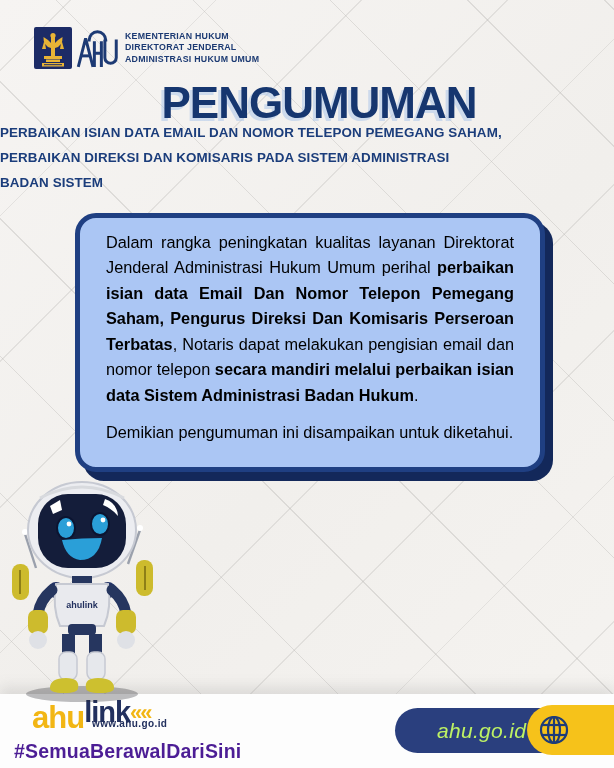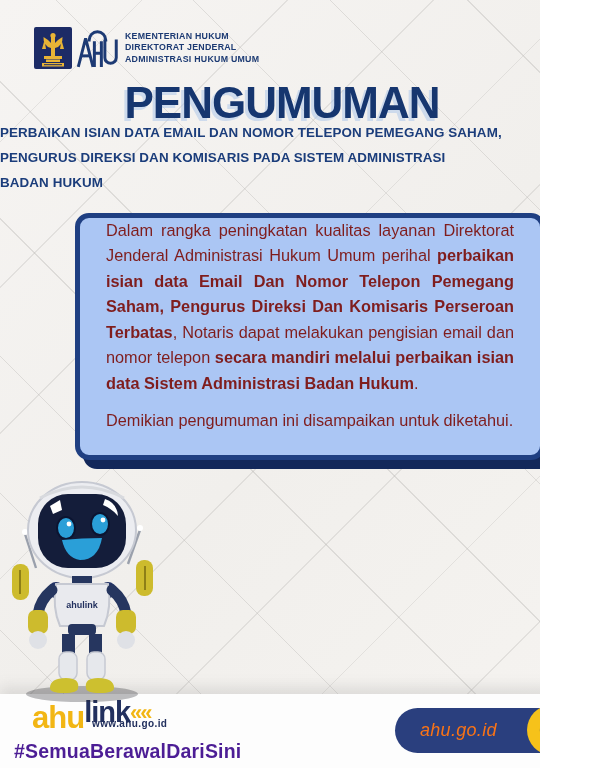--- a/index.html
+++ b/index.html
@@ -1,17 +1,17 @@
 <!DOCTYPE html>
 <html><head>
 <meta charset="utf-8">
 <style>
   html,body{margin:0;padding:0;}
   .poster{
-    position:relative;width:540px;height:768px;overflow:hidden;
+    position:relative;width:614px;height:768px;overflow:hidden;
     font-family:"Liberation Sans",sans-serif;
     background-color:#f3f1ee;
     background-image:
       repeating-linear-gradient(45deg, rgba(185,183,180,.38) 0 1px, transparent 1px 97px),
       repeating-linear-gradient(-45deg, rgba(185,183,180,.30) 0 1px, transparent 1px 103px),
       linear-gradient(135deg,#f6f4f2 0%,#f1efec 55%,#f5f3f0 100%);
   }
   
   .header{position:absolute;top:26px;left:34px;display:flex;align-items:center;z-index:3;}
   .logo-sq{width:38px;height:42px;display:block;}
@@ -22,43 +22,43 @@
     position:absolute;top:66px;left:0;width:100%;text-align:center;margin:12px;z-index:3;
     font-family:Liberation Sans, sans-serif;
     font-size:44px;font-weight:800;letter-spacing:-1px;color:#16366f;
     text-shadow:-3px 3px 0 rgba(168,195,233,.5);
   }
   .subtitle{position:absolute;top:121px;left:0;width:100%;text-align:left;z-index:3;
     color:#1b3d7b;font-weight:800;font-size:13.4px;line-height:1.85;letter-spacing:.1px;}
   
   .box{
     position:absolute;left:75px;top:213px;width:470px;box-sizing:border-box;z-index:2;
-    background:#abc6f4;border:5px solid #1f3f82;border-radius:14px;
+    background:#abc6f4;border:5px solid #1f3f82;border-radius:21px;
     box-shadow:8px 9px 0 #13285a;
-    padding:0 26px 22px 26px;
-    color:#7f1d1d;font-size:16.3px;line-height:1.56;text-align:justify;
+    padding:12px 26px 22px 26px;
+    color:#000000;font-size:16.3px;line-height:1.56;text-align:justify;
   }
   .box p{margin:0;}
   .box p + p{margin-top:12px;}
   .box .b{font-weight:800;}
   
   .mascot{position:absolute;left:10px;top:472px;width:146px;height:232px;z-index:6;}
   
   .footer{position:absolute;left:0;bottom:0;width:614px;height:74px;background:#fdfdfd;z-index:4;
     box-shadow:0 -7px 12px rgba(140,140,140,.22);}
   .f-logo{position:absolute;left:32px;top:8px;line-height:1;white-space:nowrap;text-align:center;}
   .f-logo .lg-ahu{color:#f2b614;font-weight:800;font-size:31px;letter-spacing:-1px;}
   .f-logo .lg-link{color:#22305e;font-weight:800;font-size:29px;letter-spacing:-1px;position:relative;top:-6px;}
   .f-logo .lg-chev{color:#f2b614;font-weight:800;font-size:22px;position:relative;top:-8px;letter-spacing:-2px;}
   .f-url{position:absolute;left:92px;top:24px;color:#22305e;font-weight:700;font-size:10px;letter-spacing:.4px;}
   .f-hash{position:absolute;left:14px;bottom:5px;color:#4c1d95;font-weight:800;font-size:19.5px;letter-spacing:.2px;}
   .btn-navy{position:absolute;left:395px;top:708px;width:186px;height:45px;border-radius:23px;
     background:#2a3f7e;z-index:5;cursor:pointer;}
-  .btn-navy .lbl{position:absolute;left:25px;top:0;line-height:45px;color:#f97316;
-    font-style:italic;font-size:18px;font-weight:500;letter-spacing:.3px;}
+  .btn-navy .lbl{position:absolute;left:42px;top:0;line-height:45px;color:#bef264;
+    font-style:italic;font-size:21px;font-weight:500;letter-spacing:.3px;}
   .btn-yellow{position:absolute;left:527px;top:705px;width:112px;height:50px;border-radius:25px;
     background:#f6c21a;z-index:6;display:flex;align-items:center;cursor:pointer;}
   .btn-yellow svg{margin-left:9px;display:block;}
 </style>
 </head>
 <body>
 
 <div class="poster">
 
   <div class="header">
@@ -88,22 +88,22 @@
       <div>KEMENTERIAN HUKUM</div>
       <div>DIREKTORAT JENDERAL</div>
       <div>ADMINISTRASI HUKUM UMUM</div>
     </div>
   </div>
 
   <h1 class="title">PENGUMUMAN</h1>
 
   <div class="subtitle">
     <div>PERBAIKAN ISIAN DATA EMAIL DAN NOMOR TELEPON PEMEGANG SAHAM,</div>
-    <div>PENGURUS DIREKSI DAN KOMISARIS PADA SISTEM ADMINISTRASI</div>
-    <div>BADAN HUKUM</div>
+    <div>PERBAIKAN DIREKSI DAN KOMISARIS PADA SISTEM ADMINISTRASI</div>
+    <div>BADAN SISTEM</div>
   </div>
 
   <div class="box">
     <p><span>Dalam rangka peningkatan kualitas layanan Direktorat Jenderal Administrasi Hukum Umum perihal </span><span class="b">perbaikan isian data Email Dan Nomor Telepon Pemegang Saham, Pengurus Direksi Dan Komisaris Perseroan Terbatas</span><span>, Notaris dapat melakukan pengisian email dan nomor telepon </span><span class="b">secara mandiri melalui perbaikan isian data Sistem Administrasi Badan Hukum</span><span>.</span></p>
     <p>Demikian pengumuman ini disampaikan untuk diketahui.</p>
   </div>
 
   <svg class="mascot" viewBox="0 0 146 232">
     <ellipse cx="72" cy="222" rx="56" ry="8" fill="rgba(40,40,45,.30)"></ellipse>
 

